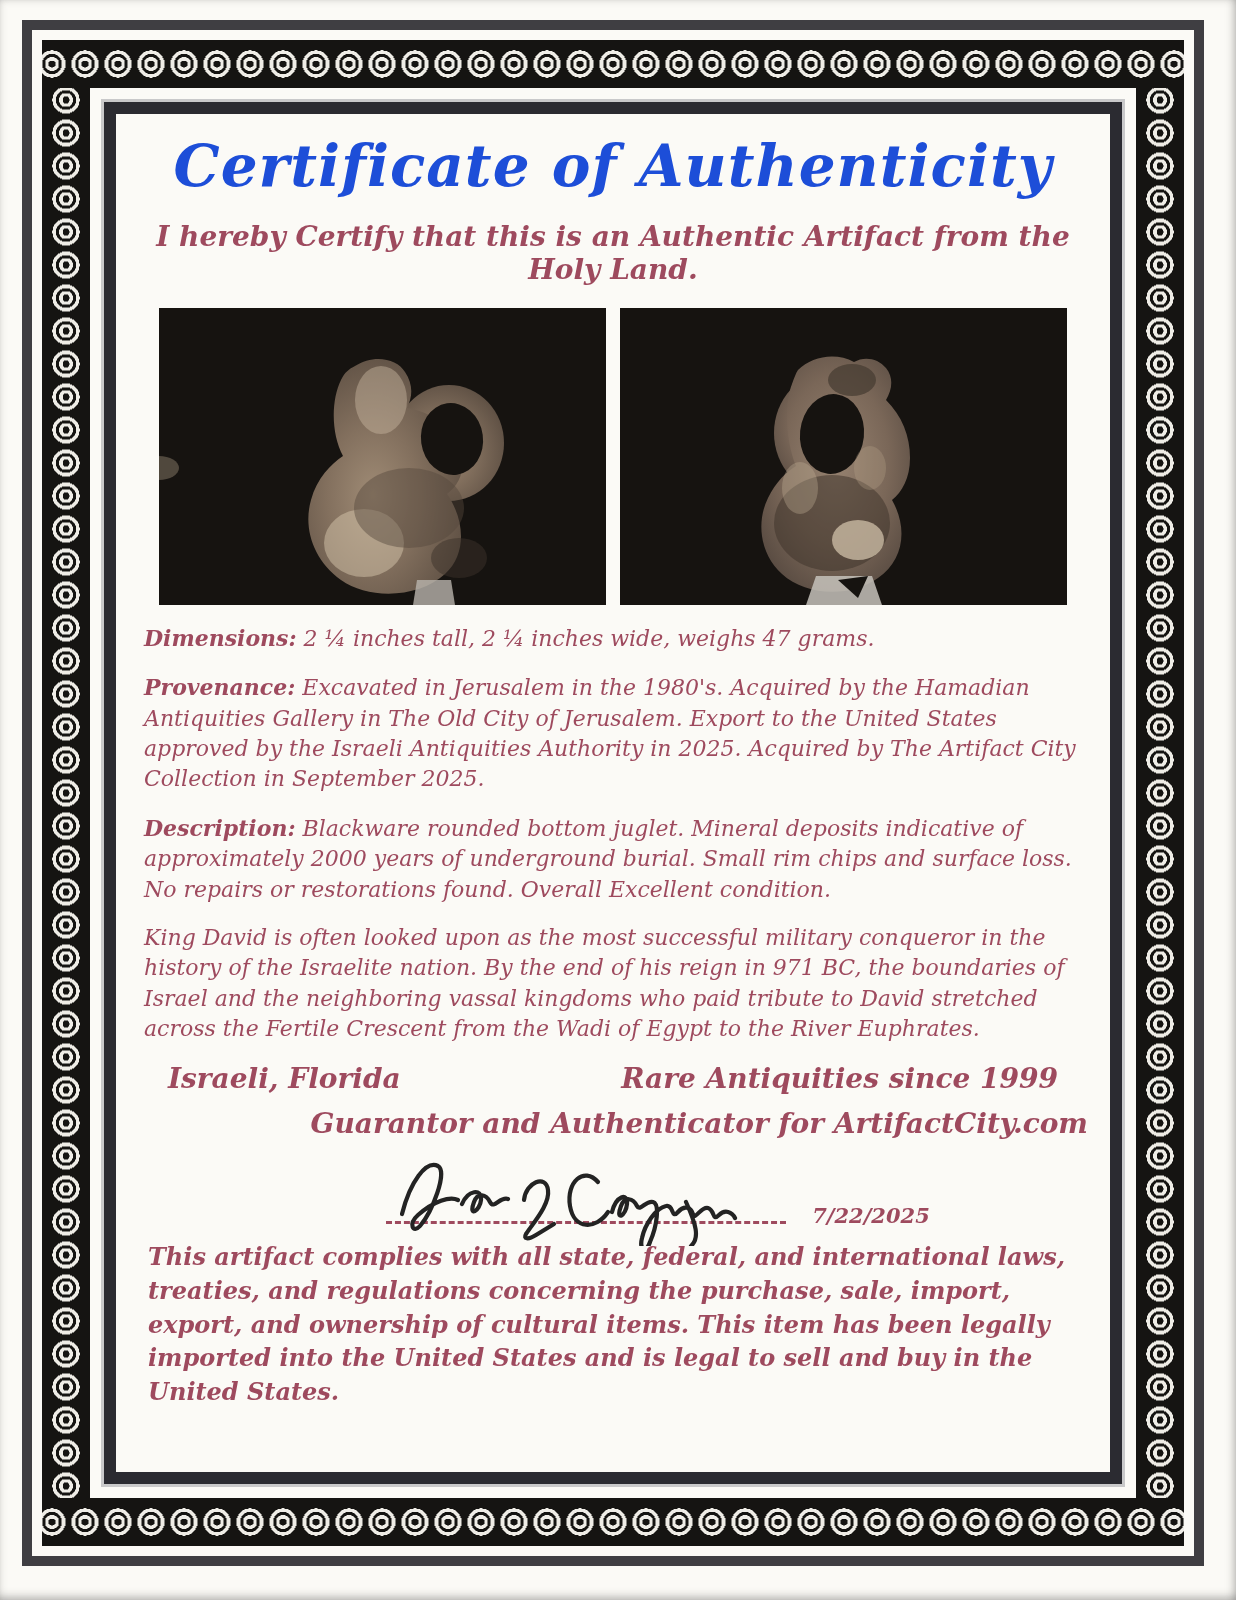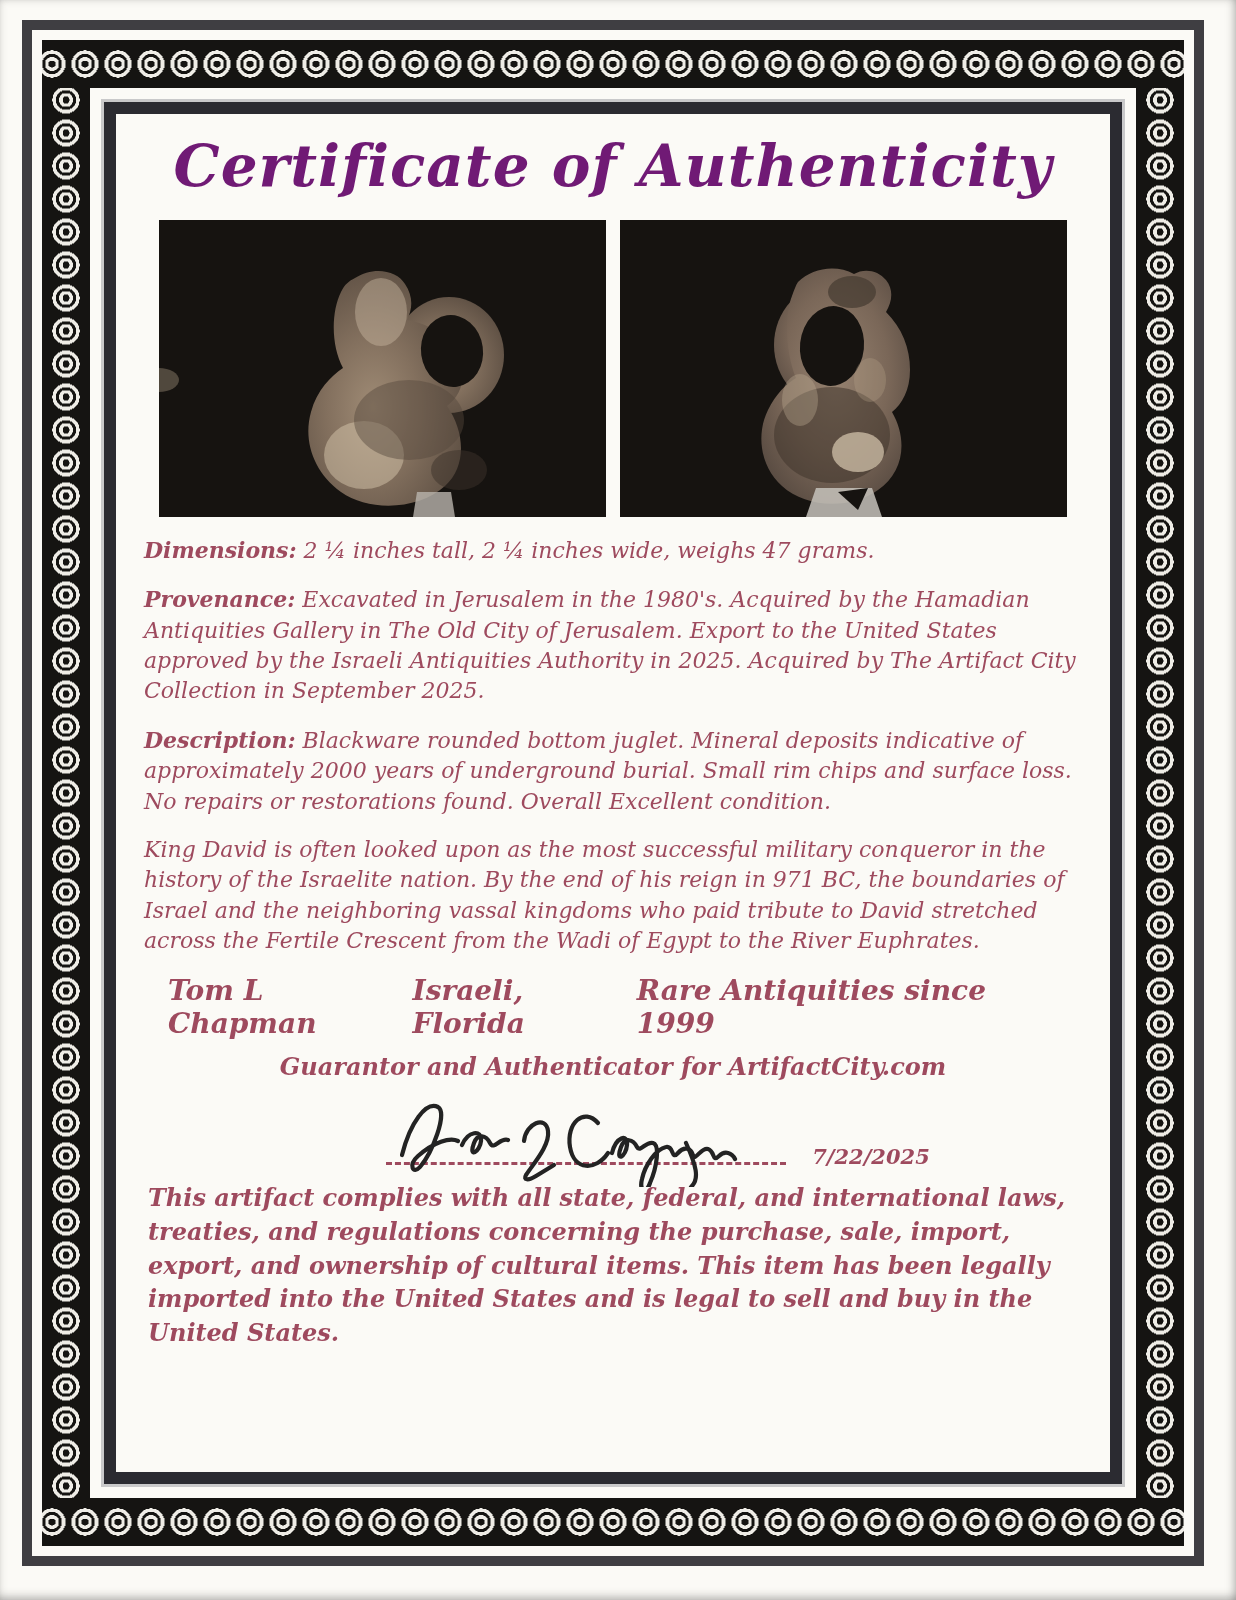--- a/index.html
+++ b/index.html
@@ -46,21 +46,21 @@
     position:relative;height:100%;
     padding:8px 22px 0 22px;
     box-sizing:border-box;
     color:#9e4a5e;
   }
   .title{
     text-align:center;
     font-size:58px;font-weight:bold;font-style:italic;
     letter-spacing:1px;
     margin:10px 0 20px 0;
-    color:#701a75;
+    color:#1d4ed8;
   }
   .sub{
     text-align:center;
     font-size:28px;font-weight:bold;font-style:italic;
     margin:0 0 22px 0;
   }
   .photos{
     display:flex;justify-content:center;gap:14px;
     margin:4px 0 18px 0;
   }
@@ -72,22 +72,22 @@
     font-size:22px;font-style:italic;line-height:1.38;
     margin:0 6px 18px 6px;
   }
   .para b{font-weight:bold;}
   .names-row{
     display:flex;justify-content:space-between;
     font-size:28px;font-weight:bold;font-style:italic;
     margin:6px 30px 12px 30px;
   }
   .guarantor{
-    text-align:center;
-    font-size:24px;font-weight:bold;font-style:italic;
+    text-align:right;
+    font-size:28px;font-weight:bold;font-style:italic;
     margin:0 0 0 0;
   }
   .sig-row{
     display:flex;align-items:flex-end;justify-content:center;
     margin:2px 0 2px 90px;height:96px;
   }
   .sig-wrap{position:relative;width:400px;height:96px;}
   .sig-line{
     position:absolute;left:0;right:0;bottom:14px;
     border-top:3px dashed #9e4a5e;
@@ -114,20 +114,21 @@
     <div class="band-strip band-bottom"></div>
     <div class="band-strip band-left"></div>
     <div class="band-strip band-right"></div>
   </div>
 
   <div class="frame-inner">
     <div class="content">
 
       <div class="title">Certificate of Authenticity</div>
 
+      <div class="sub">I hereby Certify that this is an Authentic Artifact from the Holy Land.</div>
 
 
       <div class="photos">
 
         <div class="photo">
           <svg width="447" height="297" viewBox="0 0 447 297">
             <defs>
               <radialGradient id="gl1" cx="42%" cy="58%" r="75%">
                 <stop offset="0%" stop-color="#9f8b75"></stop>
                 <stop offset="40%" stop-color="#83705e"></stop>
@@ -192,21 +193,20 @@
         <b>Provenance:</b><span> Excavated in Jerusalem in the 1980's. Acquired by the Hamadian Antiquities Gallery in The Old City of Jerusalem. Export to the United States approved by the Israeli Antiquities Authority in 2025. Acquired by The Artifact City Collection in September 2025.</span>
       </div>
 
       <div class="para">
         <b>Description:</b><span> Blackware rounded bottom juglet. Mineral deposits indicative of approximately 2000 years of underground burial. Small rim chips and surface loss. No repairs or restorations found. Overall Excellent condition.</span>
       </div>
 
       <div class="para">King David is often looked upon as the most successful military conqueror in the history of the Israelite nation. By the end of his reign in 971 BC, the boundaries of Israel and the neighboring vassal kingdoms who paid tribute to David stretched across the Fertile Crescent from the Wadi of Egypt to the River Euphrates.</div>
 
       <div class="names-row">
-        <span>Tom L Chapman</span>
         <span>Israeli, Florida</span>
         <span>Rare Antiquities since 1999</span>
       </div>
 
       <div class="guarantor">Guarantor and Authenticator for ArtifactCity.com</div>
 
       <div class="sig-row">
         <div class="sig-wrap" title="Tom L Chapman">
           <div class="sig-line"></div>
           <svg class="sig-svg" width="400" height="110" viewBox="0 0 400 110">

